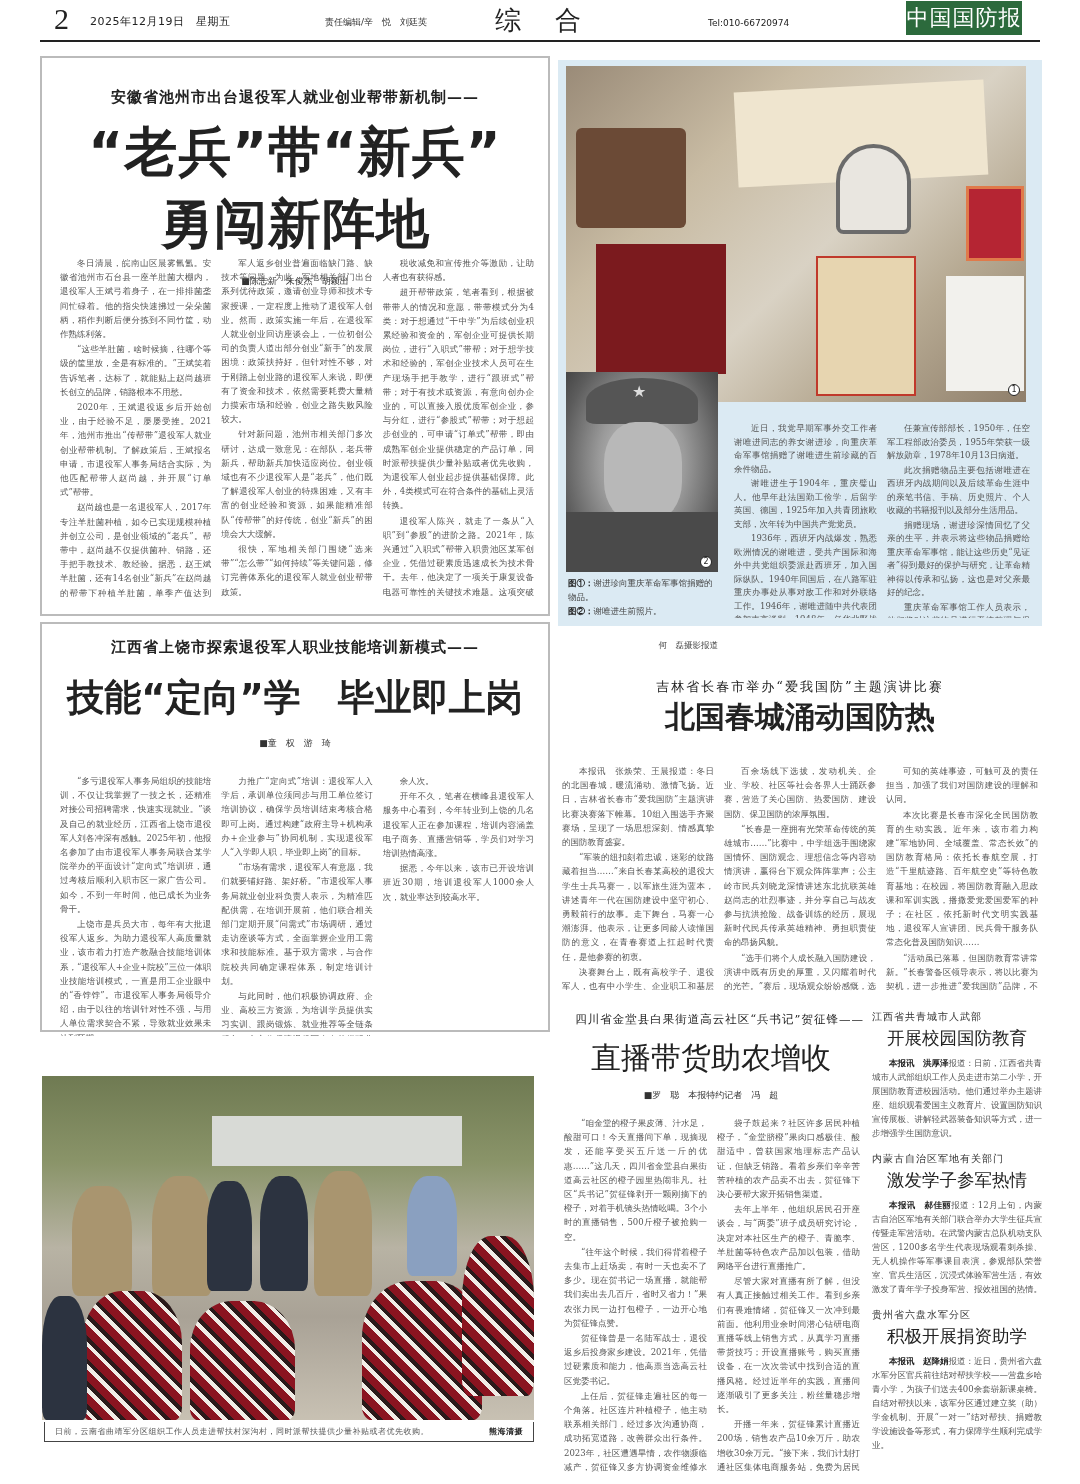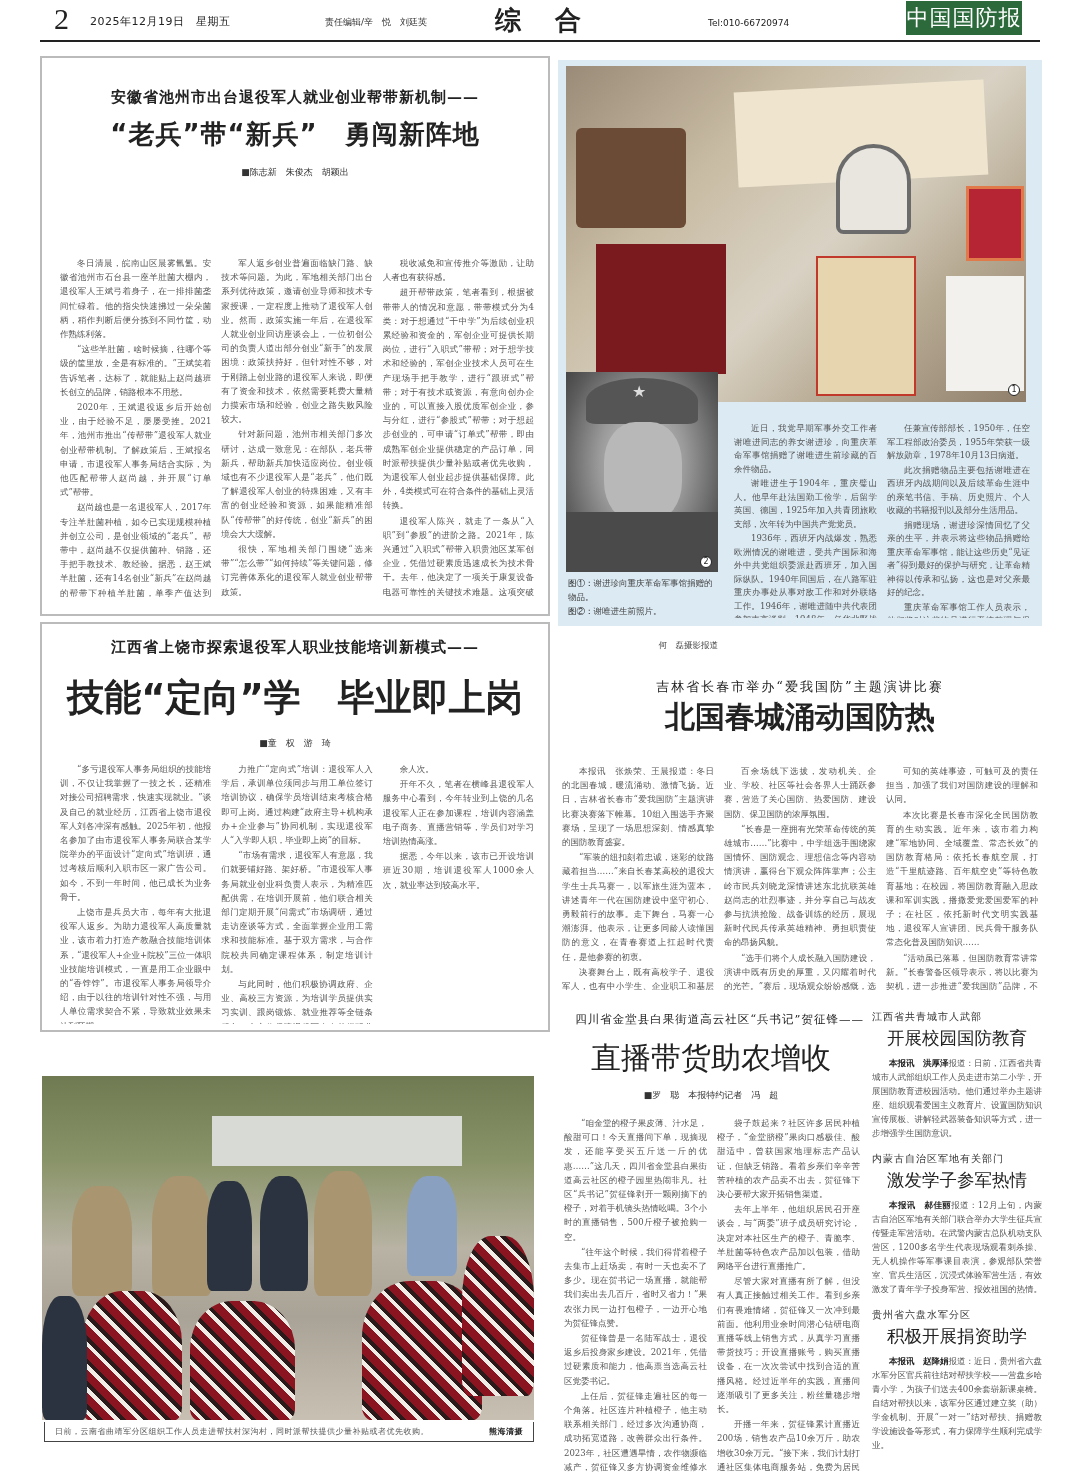--- a/index.html
+++ b/index.html
@@ -4,65 +4,65 @@
 <style>
   * { box-sizing: border-box; margin: 0; padding: 0; }
   html, body { width: 1080px; height: 1484px; background: #ffffff; overflow: hidden; }
   body { font-family: "DejaVu Serif", "Liberation Serif", serif; color: #222; position: relative; }
 
   
   .masthead { position: absolute; left: 40px; top: 0; width: 1000px; height: 42px; border-bottom: 2px solid #222; }
   .page-no { position: absolute; left: 14px; top: 2px; font-size: 30px; font-family: "Liberation Serif", serif; }
   .date { position: absolute; left: 50px; top: 14px; font-size: 11px; font-family: "DejaVu Sans", sans-serif; letter-spacing: 0.5px; }
   .editor { position: absolute; left: 285px; top: 16px; font-size: 9px; font-family: "DejaVu Sans", sans-serif; color: #333; }
-  .section { position: absolute; left: 455px; top: 3px; font-size: 26px; font-weight: bold; font-family: "DejaVu Sans", sans-serif; letter-spacing: 34px; }
+  .section { position: absolute; left: 455px; top: 3px; font-size: 26px; font-weight: normal; font-family: "DejaVu Sans", sans-serif; letter-spacing: 34px; }
   .tel { position: absolute; left: 668px; top: 18px; font-size: 9px; font-family: "DejaVu Sans", sans-serif; }
   .logo { position: absolute; left: 866px; top: 1px; width: 116px; height: 34px; background: #2c6a3c; color: #fff; font-size: 22px; line-height: 34px; text-align: center; letter-spacing: 1px; font-family: "DejaVu Serif", serif; }
 
   
   .box { position: absolute; border: 2px solid #bbb; background: #fff; }
   .kicker { text-align: center; font-weight: bold; font-size: 15px; letter-spacing: 1px; }
   .headline { text-align: center; font-weight: bold; font-family: "DejaVu Sans", sans-serif; }
   .byline { text-align: center; font-size: 9px; color: #333; }
   .cols { position: absolute; display: flex; gap: 10px; }
   .col { flex: 1; font-size: 8.5px; line-height: 14.2px; color: #555; text-align: justify; overflow: hidden; }
   .col p { text-indent: 2em; margin-bottom: 1px; }
 
   
   #a1 { left: 40px; top: 56px; width: 510px; height: 560px; }
   #a1 .kicker { margin-top: 30px; }
-  #a1 .headline { font-size: 26px; margin-top: 10px; letter-spacing: 1px; }
+  #a1 .headline { font-size: 53px; margin-top: 10px; letter-spacing: 1px; }
   #a1 .byline { margin-top: 14px; }
   #a1 .cols { left: 18px; top: 198px; width: 474px; height: 345px; }
 
   
   #a2 { left: 40px; top: 622px; width: 510px; height: 410px; }
   #a2 .kicker { margin-top: 14px; }
   #a2 .headline { font-size: 37px; margin-top: 16px; }
   #a2 .byline { margin-top: 14px; }
-  #a2 .cols { left: 18px; top: 138px; width: 474px; height: 262px; }
+  #a2 .cols { left: 18px; top: 150px; width: 474px; height: 262px; }
 
   
   #a3 { position: absolute; left: 558px; top: 60px; width: 484px; height: 566px; background: #dbeaf3; }
   .photo1 { position: absolute; left: 8px; top: 6px; width: 460px; height: 336px; background: linear-gradient(135deg,#9a8b78 0%,#c8bba3 30%,#d9d2c4 55%,#b7aa93 75%,#8e7e6a 100%); overflow: hidden; }
   .ph-bag { position: absolute; left: 10px; top: 62px; width: 110px; height: 100px; background: #6b4a36; border-radius: 6px; }
   .ph-papers { position: absolute; left: 170px; top: 20px; width: 250px; height: 95px; background: #efe5cf; transform: rotate(-3deg); }
   .ph-lamp { position: absolute; left: 270px; top: 78px; width: 75px; height: 90px; background: #e9e6e0; border-radius: 40px 40px 8px 8px; border: 4px solid #6b6b6b; }
   .ph-book { position: absolute; left: 400px; top: 120px; width: 58px; height: 75px; background: #b52533; border: 3px solid #e07a4a; }
   .ph-frame { position: absolute; left: 30px; top: 178px; width: 130px; height: 130px; background: #7b1a1e; }
   .ph-env { position: absolute; left: 250px; top: 190px; width: 100px; height: 140px; background: #e7d5b0; border: 2px solid #c0392b; }
   .ph-notes { position: absolute; left: 380px; top: 210px; width: 78px; height: 115px; background: #f2f1ed; }
   .num-badge { position: absolute; width: 12px; height: 12px; border-radius: 50%; border: 1px solid #222; background: #fff; font-size: 8px; line-height: 10px; text-align: center; font-family: "DejaVu Sans", sans-serif; color: #222; }
   .photo2 { position: absolute; left: 8px; top: 312px; width: 152px; height: 200px; background: radial-gradient(ellipse at 50% 45%, #cfcfcf 0%, #9a9a9a 40%, #5c5c5c 75%, #3a3a3a 100%); overflow: hidden; }
   .ph-cap { position: absolute; left: 20px; top: 6px; width: 112px; height: 46px; background: #555; border-radius: 50% 50% 10% 10%; }
   .ph-star { position: absolute; left: 66px; top: 10px; color: #ddd; font-size: 16px; }
   .ph-face { position: absolute; left: 38px; top: 50px; width: 78px; height: 100px; background: #b8b8b8; border-radius: 40%; }
   .ph-coat { position: absolute; left: 0; top: 140px; width: 152px; height: 60px; background: #4a4a4a; }
   .caption { position: absolute; left: 10px; top: 516px; width: 150px; font-size: 8.5px; line-height: 14px; color: #444; }
-  .caption b { font-weight: normal; color: #222; }
+  .caption b { font-weight: bold; color: #222; }
   .caption .credit { display: block; text-align: right; margin-top: 20px; }
   #a3 .cols { left: 176px; top: 362px; width: 296px; height: 196px; }
   #a3 .col { line-height: 13.5px; }
 
   
   #a4 { position: absolute; left: 558px; top: 636px; width: 484px; height: 360px; }
   #a4 .kicker { margin-top: 42px; font-size: 13px; font-weight: normal; letter-spacing: 2px; text-align: center; }
   #a4 .headline { font-size: 30px; margin-top: 1px; font-family: "DejaVu Serif", serif; }
   #a4 .cols { left: 4px; top: 128px; width: 476px; height: 230px; }
 

